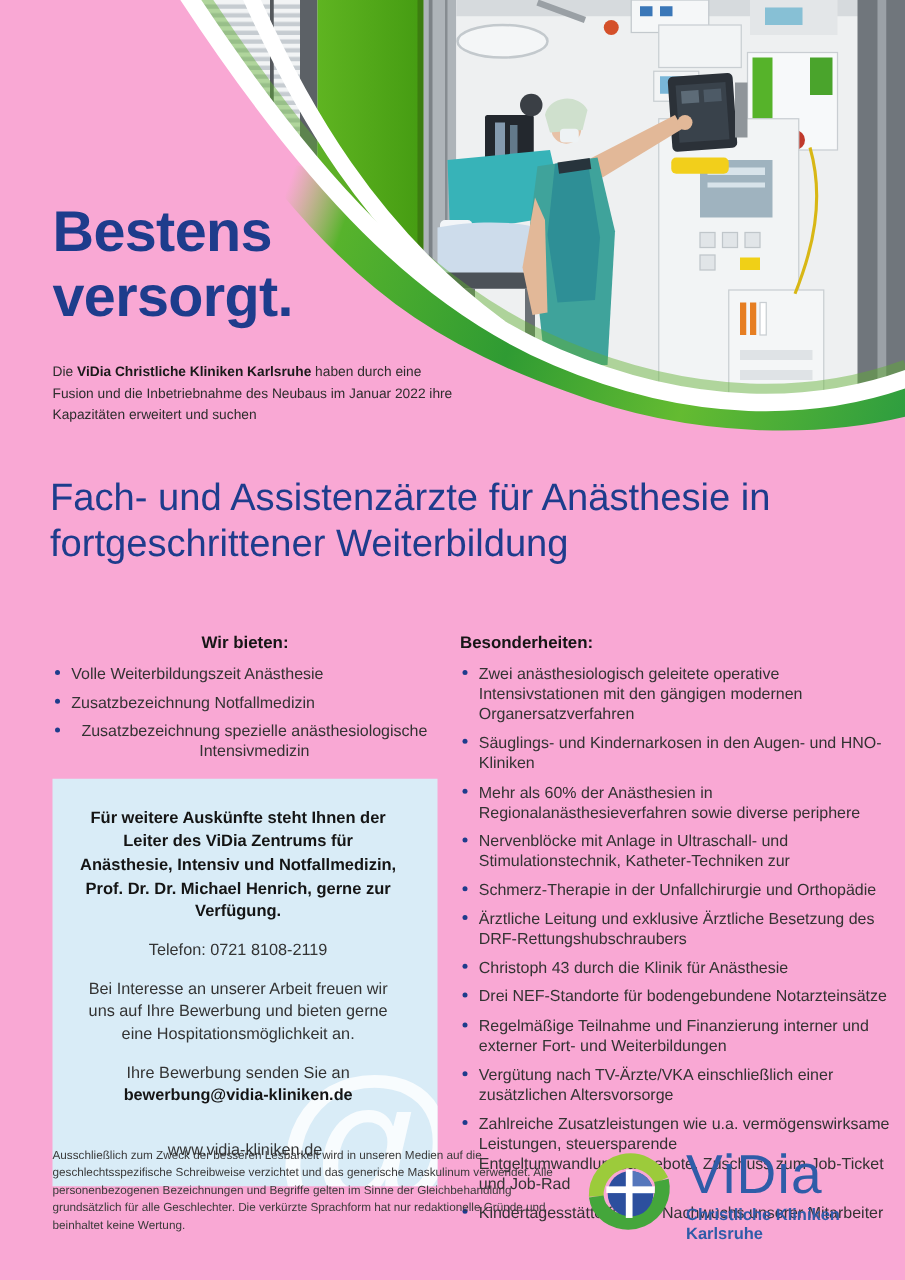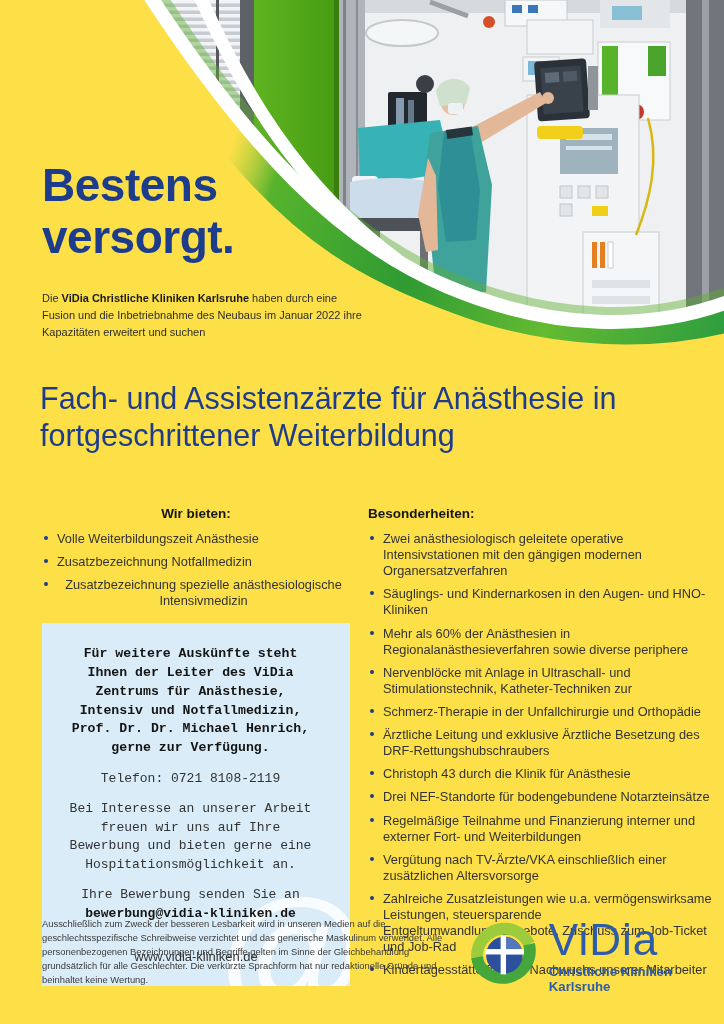--- a/index.html
+++ b/index.html
@@ -1,18 +1,18 @@
 <!DOCTYPE html>
 <html><head>
 <meta charset="utf-8">
 <style>
   html,body{margin:0;padding:0;}
   body{width:724px;height:1024px;position:relative;overflow:hidden;background:#ffffff;
        font-family:"Liberation Sans", sans-serif;-webkit-font-smoothing:antialiased;}
-  .page{position:absolute;inset:0;width:724px;height:1024px;background:#fde047;}
+  .page{position:absolute;inset:0;width:724px;height:1024px;background:#f9a8d4;}
 
   
   .hero-photo{position:absolute;top:0;left:0;width:724px;height:350px;}
 
   
   .headline{position:absolute;left:42px;top:160px;margin:0;color:#1e3c8c;
             font-size:46px;font-weight:bold;line-height:1.13;letter-spacing:-0.5px;}
   .headline span{display:block;}
 
   
@@ -31,21 +31,21 @@
   ul.bullets{list-style:none;margin:0;padding:0;}
   ul.bullets li{display:flex;align-items:flex-start;margin:0 0 7px 0;
                 font-size:12.8px;line-height:1.26;color:#333;}
   ul.bullets .dot{flex:0 0 auto;width:4px;height:4px;border-radius:50%;
                   background:#1e3c8c;margin:5px 9px 0 2px;}
 
   
   .contact-box{position:relative;box-sizing:border-box;width:308px;margin-top:14px;
                background:#d9ecf7;padding:22px 20px 18px 20px;overflow:hidden;}
   .contact-box p{position:relative;z-index:1;margin:0 11px 12px 0;font-size:13px;
-                 line-height:1.42;color:#333;font-family:Liberation Mono, monospace;}
+                 line-height:1.42;color:#333;}
   .contact-box .lead{font-weight:bold;color:#141414;font-size:13.2px;}
   .contact-box .email{display:block;font-weight:bold;color:#141414;text-decoration:none;}
   .contact-box .website{display:block;margin-top:26px;margin-bottom:4px;color:#333;
                         text-decoration:none;font-size:13px;position:relative;z-index:1;}
   .at-mark{position:absolute;right:-16px;bottom:-40px;z-index:0;font-size:150px;
            font-weight:bold;line-height:1;color:rgba(255,255,255,0.82);}
 
   
   .disclaimer{position:absolute;left:42px;top:917px;width:414px;margin:0;
               font-size:9.4px;line-height:1.5;color:#3a3a3a;}

